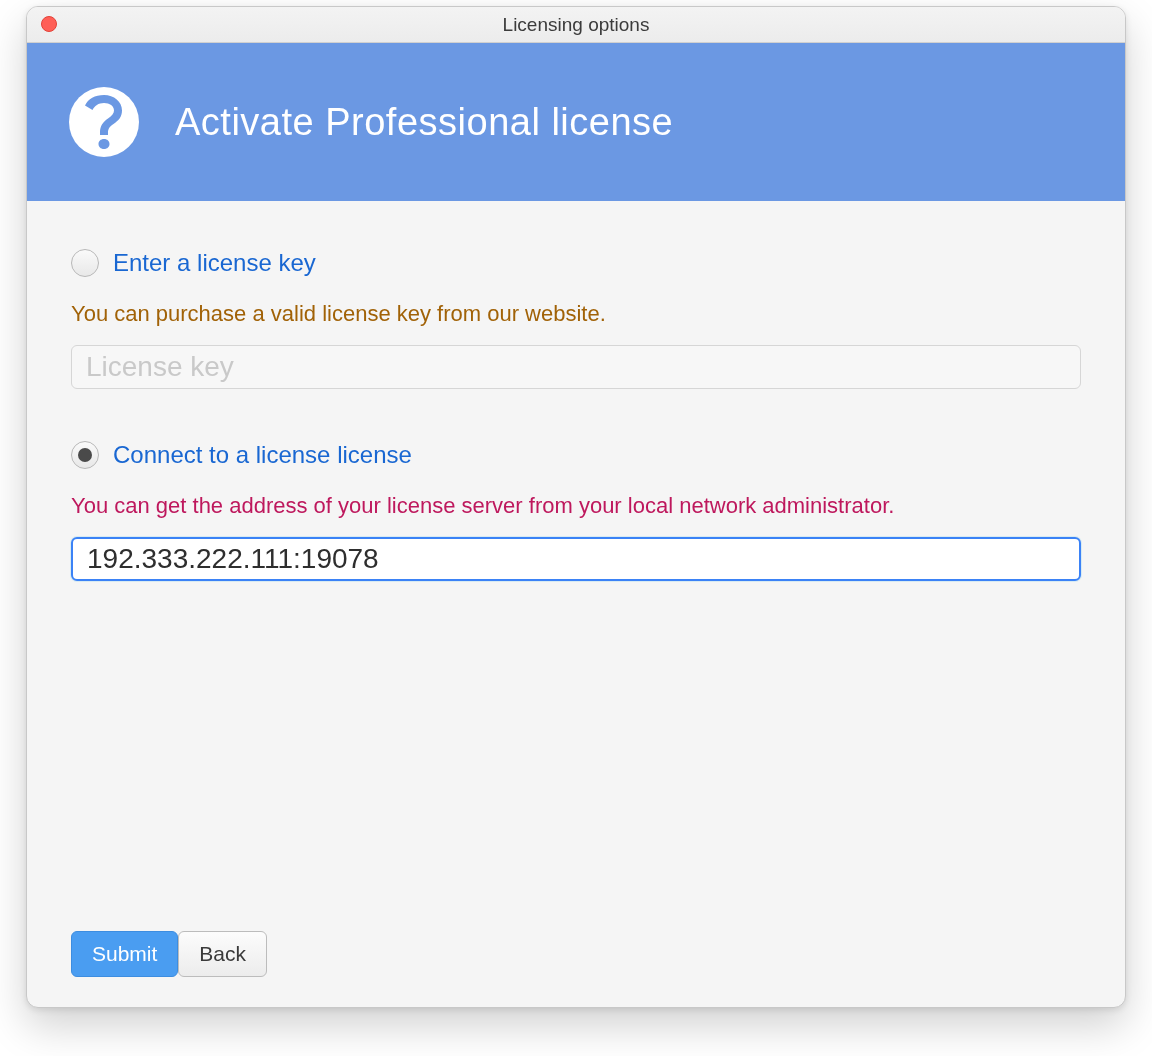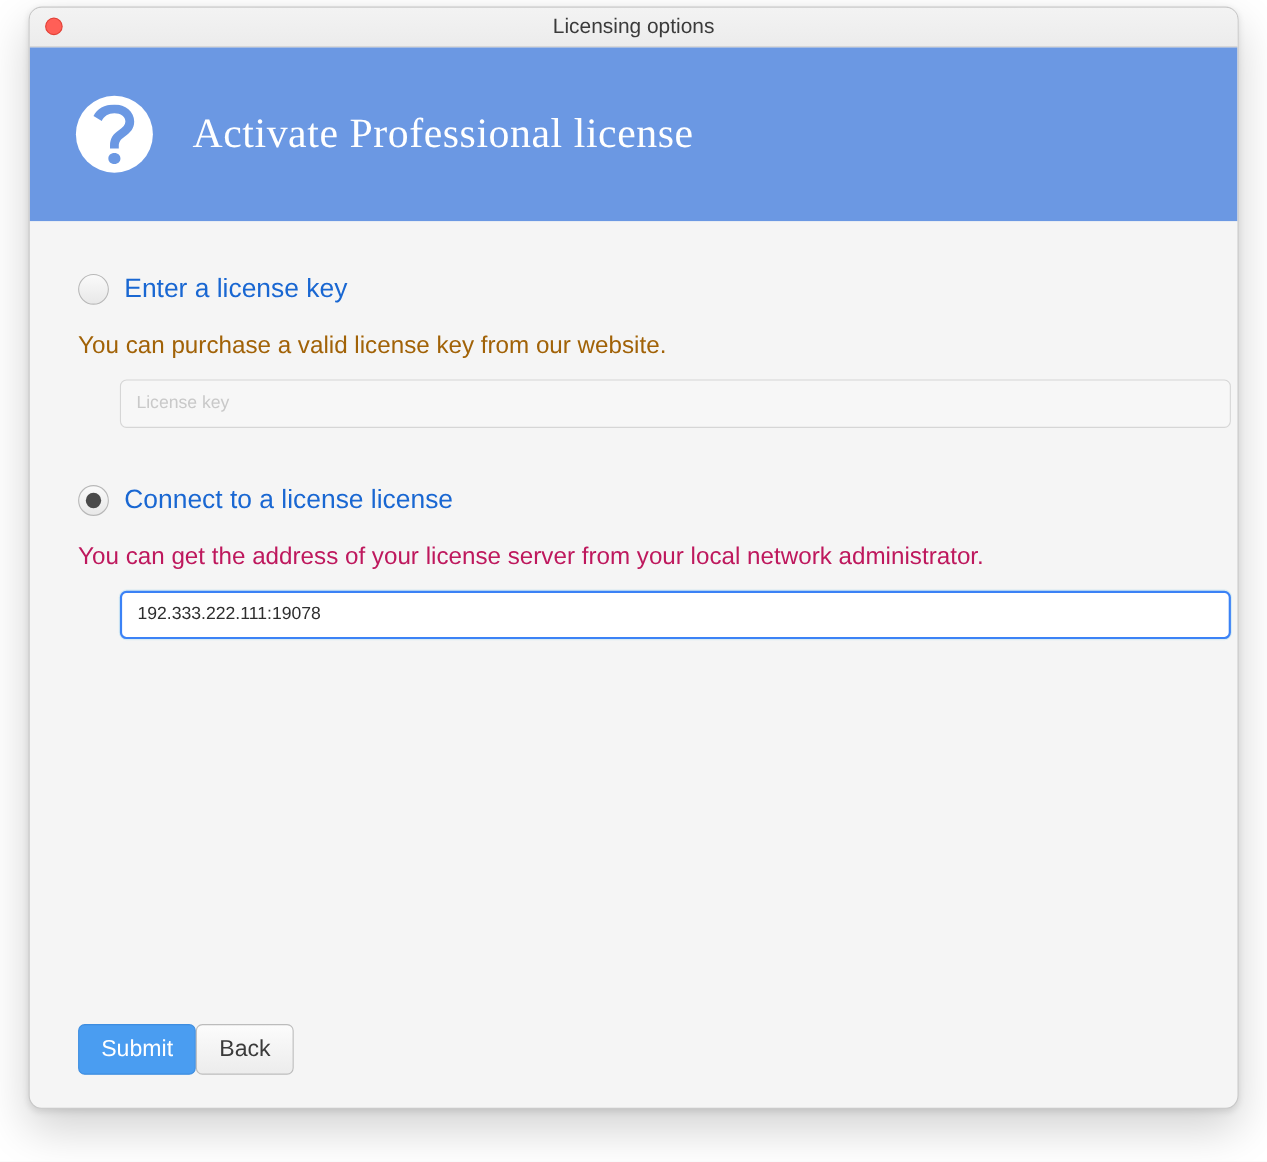--- a/index.html
+++ b/index.html
@@ -49,21 +49,20 @@
     font-size: 19px;
     color: #3b3b3b;
   }
   .banner {
     background: #6b98e3;
     height: 158px;
     display: flex;
     align-items: center;
     padding-left: 42px;
     gap: 36px;
-    font-family: Liberation Serif, serif;
   }
   .help-icon {
     width: 70px; height: 70px;
     border-radius: 50%;
     background: #ffffff;
     display: flex; align-items: center; justify-content: center;
   }
   .help-icon svg { display: block; }
   .banner-title {
     color: #ffffff;
@@ -108,25 +107,24 @@
     color: #be185d;
     margin-bottom: 18px;
   }
   .desc.muted { color: #a16207; }
   .text-input {
     width: 100%;
     height: 44px;
     border: 1px solid #d6d6d6;
     border-radius: 6px;
     background: #f7f7f7;
-    font-size: 16px;
+    font-size: 28px;
     color: #2e2e2e;
     padding: 0 14px;
     outline: none;
-    margin-left: 38px;
   }
   .text-input::placeholder { color: #c9c9c9; }
   .text-input.disabled {
     background: #f7f7f7;
     color: #c9c9c9;
   }
   .text-input.active {
     border: 2px solid #3b82f6;
     background: #ffffff;
     box-shadow: 0 0 0 1px rgba(55,183,230,0.15);

